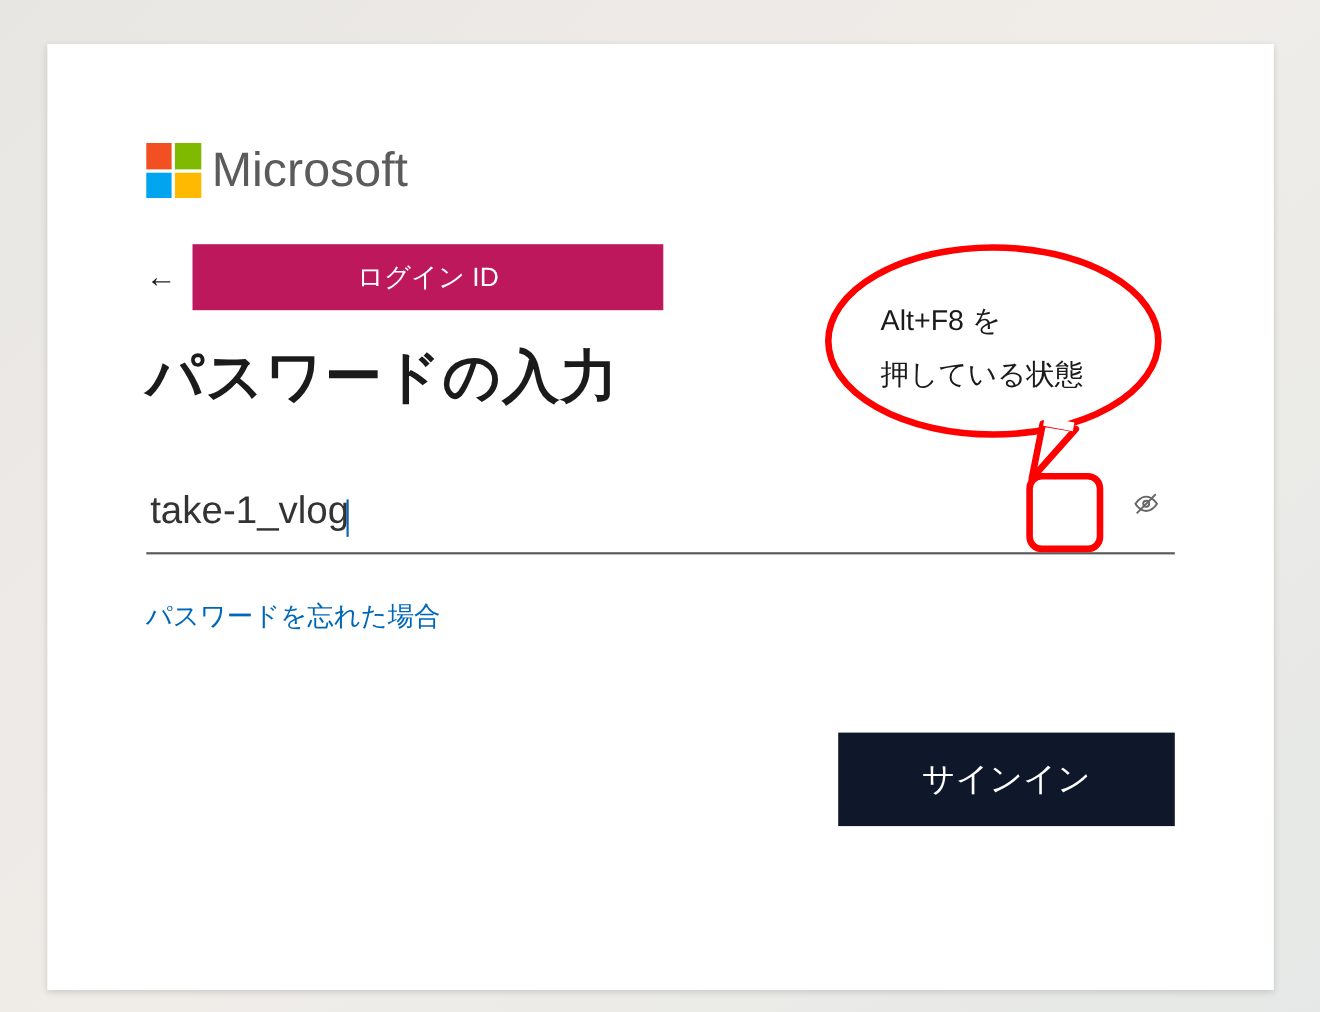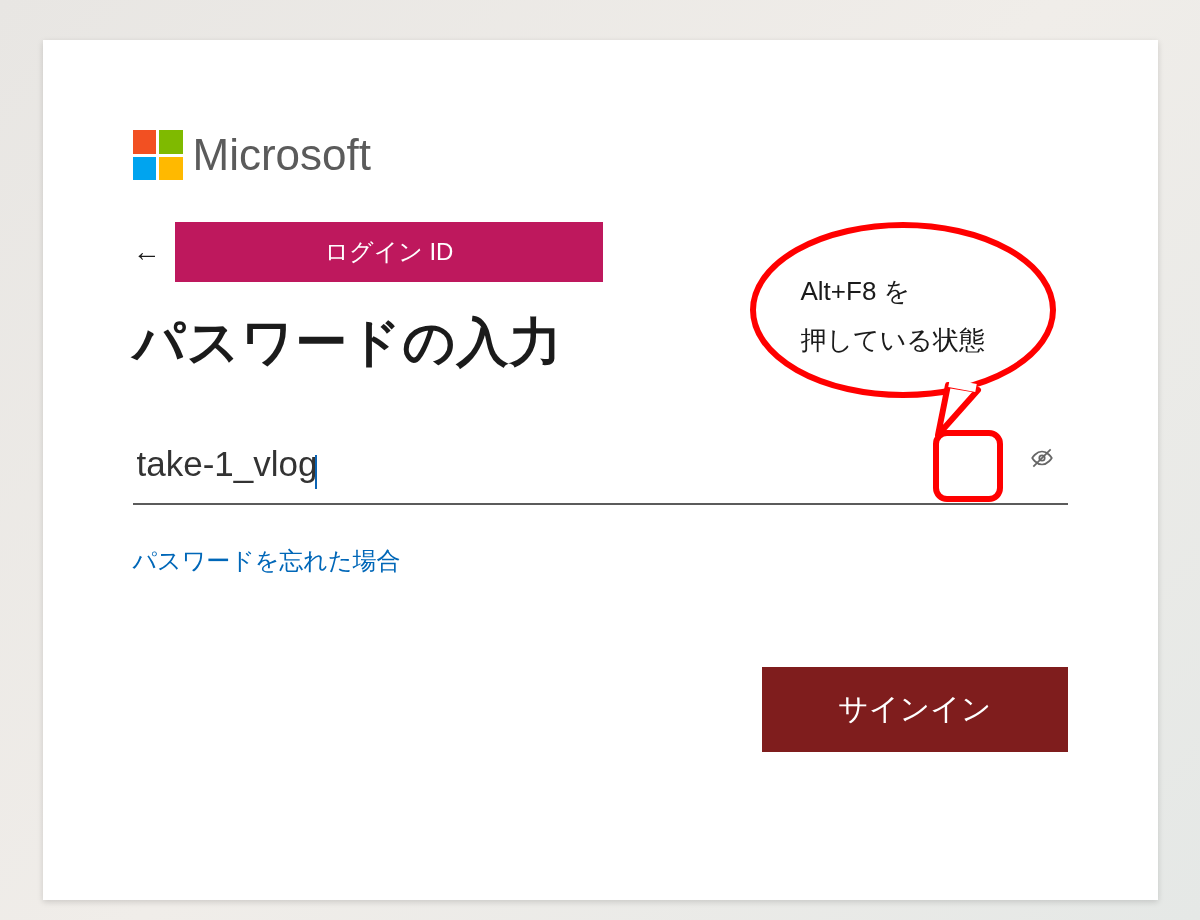--- a/index.html
+++ b/index.html
@@ -105,21 +105,21 @@
       font-size: 24px;
       text-decoration: none;
       display: inline-block;
       margin-bottom: 90px;
     }
     .signin-row {
       display:flex;
       justify-content:flex-end;
     }
     .signin-btn {
-      background: #7f1d1d;
+      background: #0f172a;
       color: #ffffff;
       border: none;
       font-size: 30px;
       padding: 22px 76px;
       cursor: pointer;
       font-family: inherit;
     }
 
     
     .annot-box {

